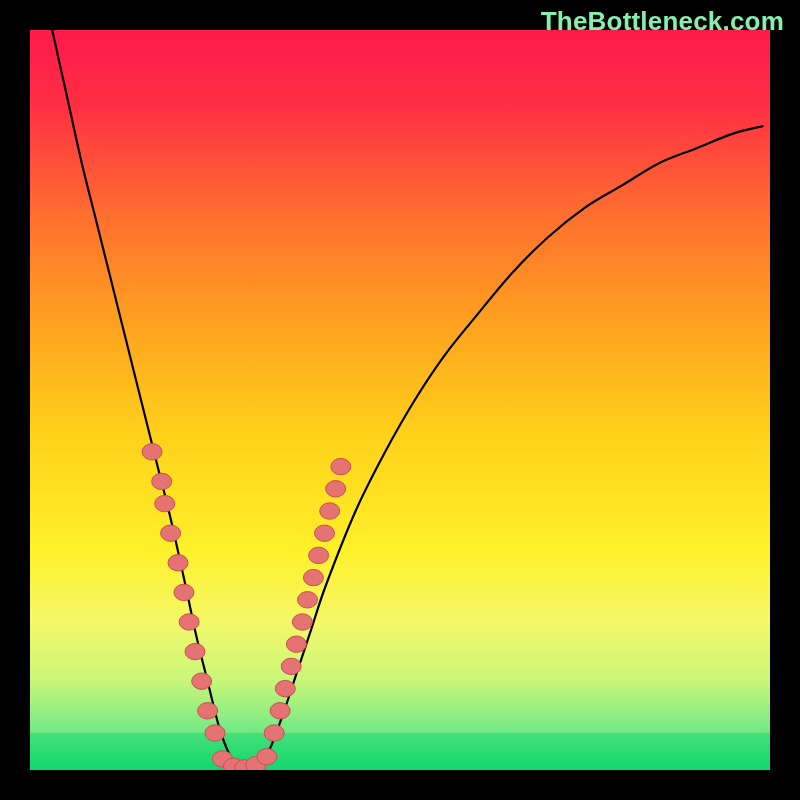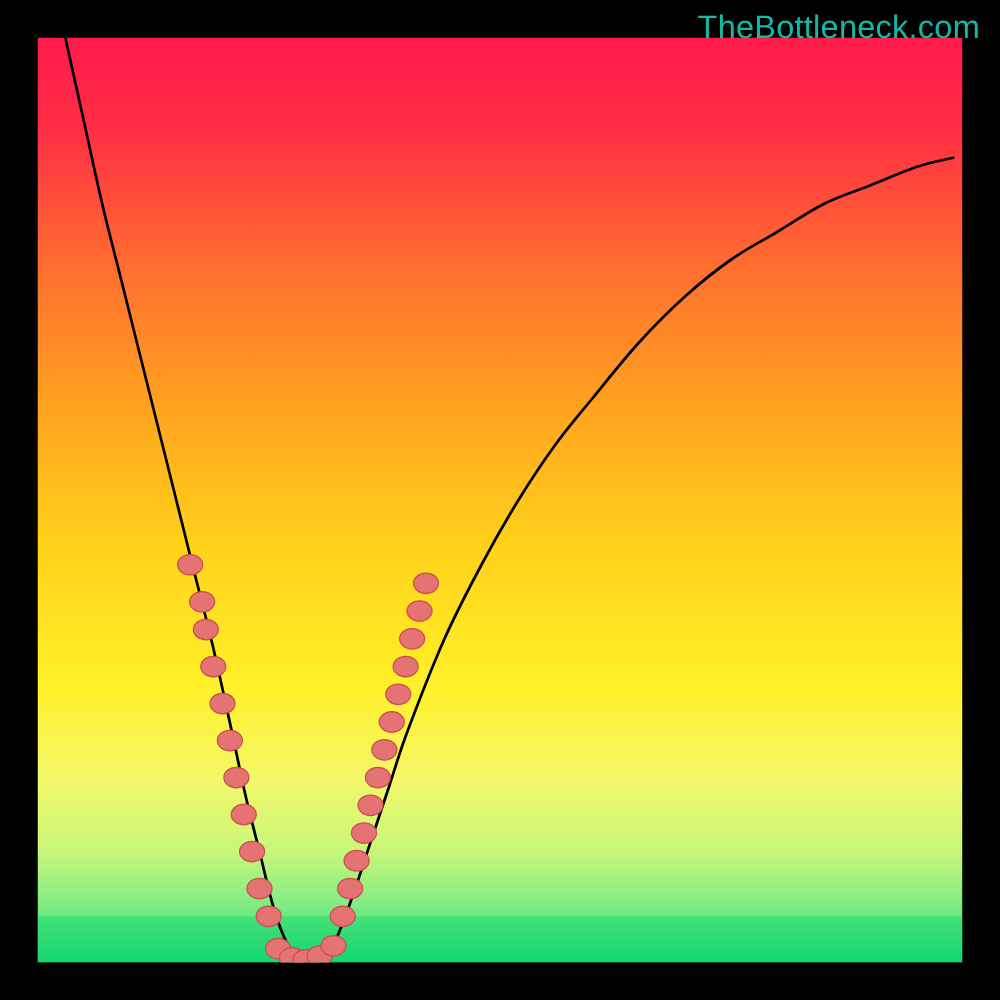--- a/index.html
+++ b/index.html
@@ -14,23 +14,23 @@
   .frame {
     position: absolute;
     left: 0; top: 0;
     width: 800px; height: 800px;
     background: #000;
   }
   .watermark {
     position: absolute;
     top: 6px;
     right: 16px;
-    color: #14b8a6;
+    color: #86efac;
     font-size: 26px;
-    font-weight: 400;
+    font-weight: 700;
     letter-spacing: 0.2px;
     z-index: 20;
   }
   .plot {
     position: absolute;
     left: 30px;
     top: 30px;
     width: 740px;
     height: 740px;
   }

